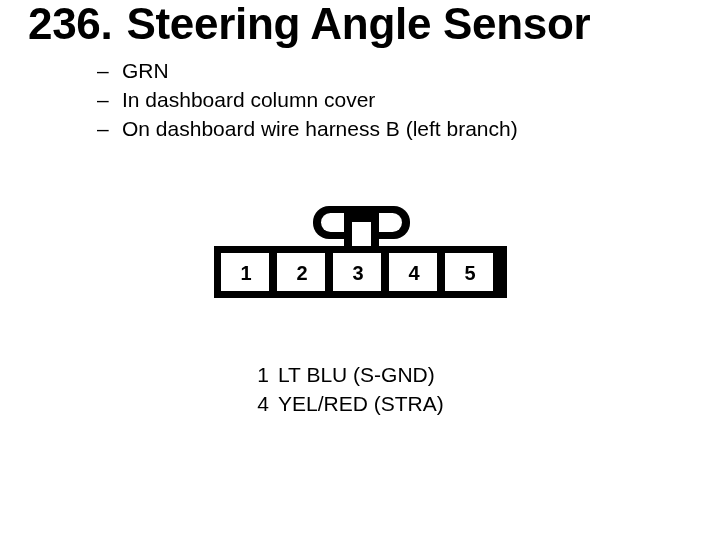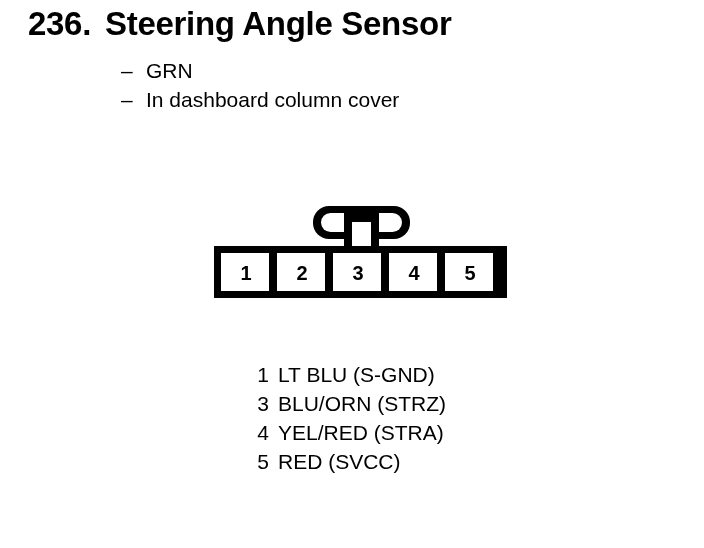--- a/index.html
+++ b/index.html
@@ -22,33 +22,33 @@
   #header-block {
     position: absolute;
     left: 0;
     top: 0;
     width: 704px;
   }
   #page-title {
     position: absolute;
     left: 28px;
     top: 4px;
-    font-size: 33px;
+    font-size: 44px;
     font-weight: bold;
     letter-spacing: -0.3px;
     white-space: nowrap;
     line-height: 40px;
   }
   #page-title .title-number {
     margin-right: 14px;
   }
 
   #spec-list {
     position: absolute;
-    left: 121px;
+    left: 97px;
     top: 56px;
     width: 580px;
   }
   .spec-item {
     position: relative;
     height: 29px;
     line-height: 29px;
     font-size: 21px;
     white-space: nowrap;
   }
@@ -112,20 +112,23 @@
   <div id="spec-list">
 
     <div class="spec-item">
       <span class="spec-dash">–</span><span class="spec-text">GRN</span>
     </div>
 
     <div class="spec-item">
       <span class="spec-dash">–</span><span class="spec-text">In dashboard column cover</span>
     </div>
 
+    <div class="spec-item">
+      <span class="spec-dash">–</span><span class="spec-text">On dashboard wire harness B (left branch)</span>
+    </div>
 
   </div>
 </div>
 
 <div id="connector-diagram">
   <svg width="704" height="548" viewBox="0 0 704 548" xmlns="http://www.w3.org/2000/svg">
 
     <g>
 
       <rect x="313" y="206" width="97" height="33" rx="16" ry="16" fill="#000000"></rect>
@@ -162,25 +165,19 @@
   </svg>
 </div>
 
 <div id="pin-legend">
 
   <div class="legend-row">
     <span class="legend-pin">1</span><span class="legend-desc">LT BLU (S-GND)</span>
   </div>
 
 
-  <div class="legend-row">
-    <span class="legend-pin">3</span><span class="legend-desc">BLU/ORN (STRZ)</span>
-  </div>
 
   <div class="legend-row">
     <span class="legend-pin">4</span><span class="legend-desc">YEL/RED (STRA)</span>
   </div>
 
-  <div class="legend-row">
-    <span class="legend-pin">5</span><span class="legend-desc">RED (SVCC)</span>
-  </div>
 
 </div>
 
 </body></html>

